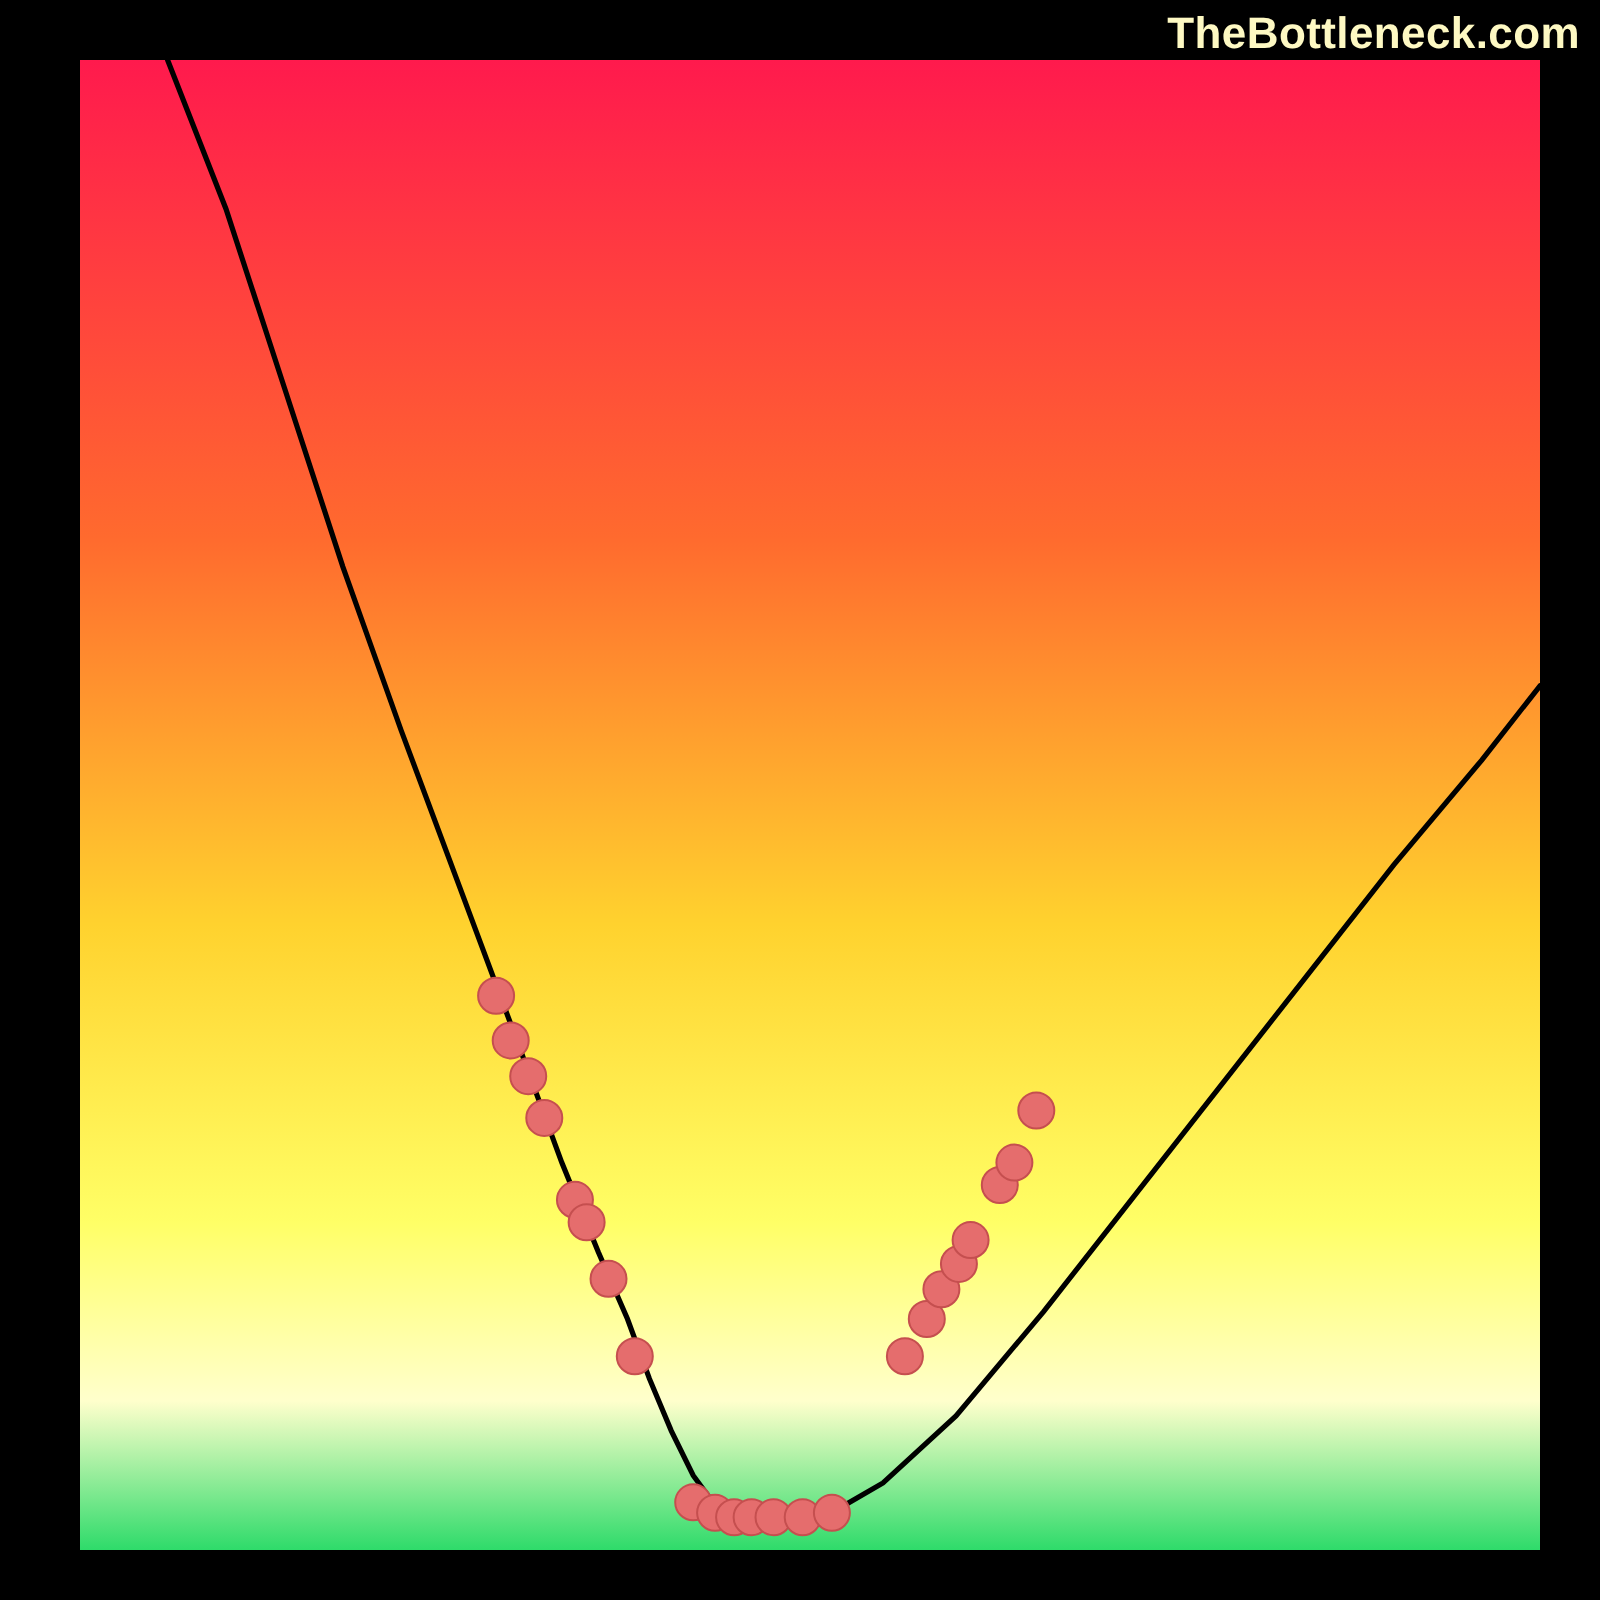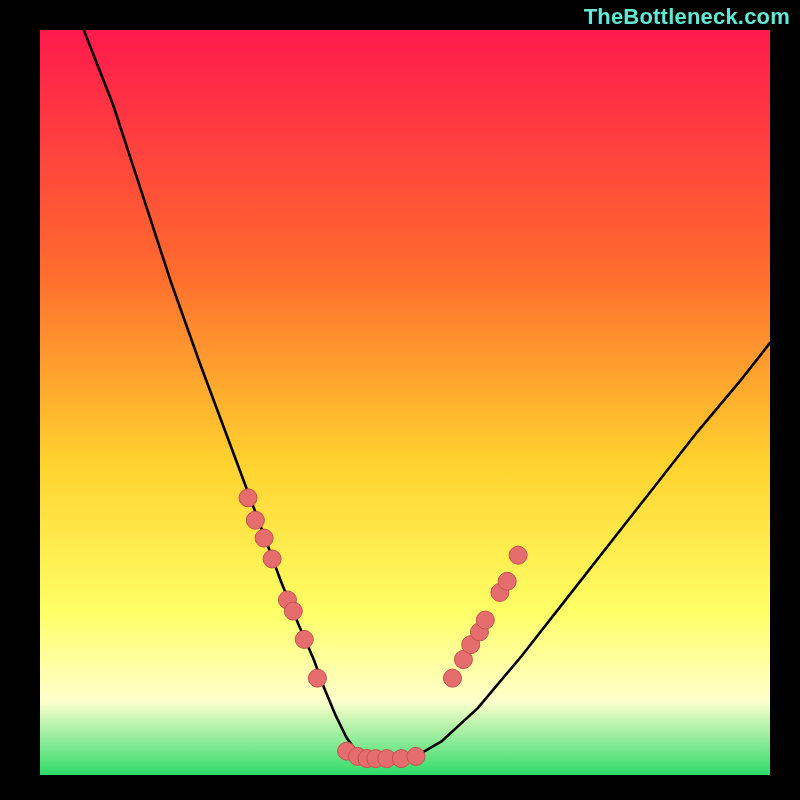--- a/index.html
+++ b/index.html
@@ -16,21 +16,21 @@
     width: 800px;
     height: 800px;
     background: #000000;
   }
   .watermark {
     position: absolute;
     top: 4px;
     right: 10px;
     font-size: 22px;
     font-weight: 600;
-    color: #5eead4;
+    color: #fef9c3;
     letter-spacing: 0.2px;
     z-index: 10;
   }
   svg {
     position: absolute;
     top: 0;
     left: 0;
   }
 </style>
 </head>

